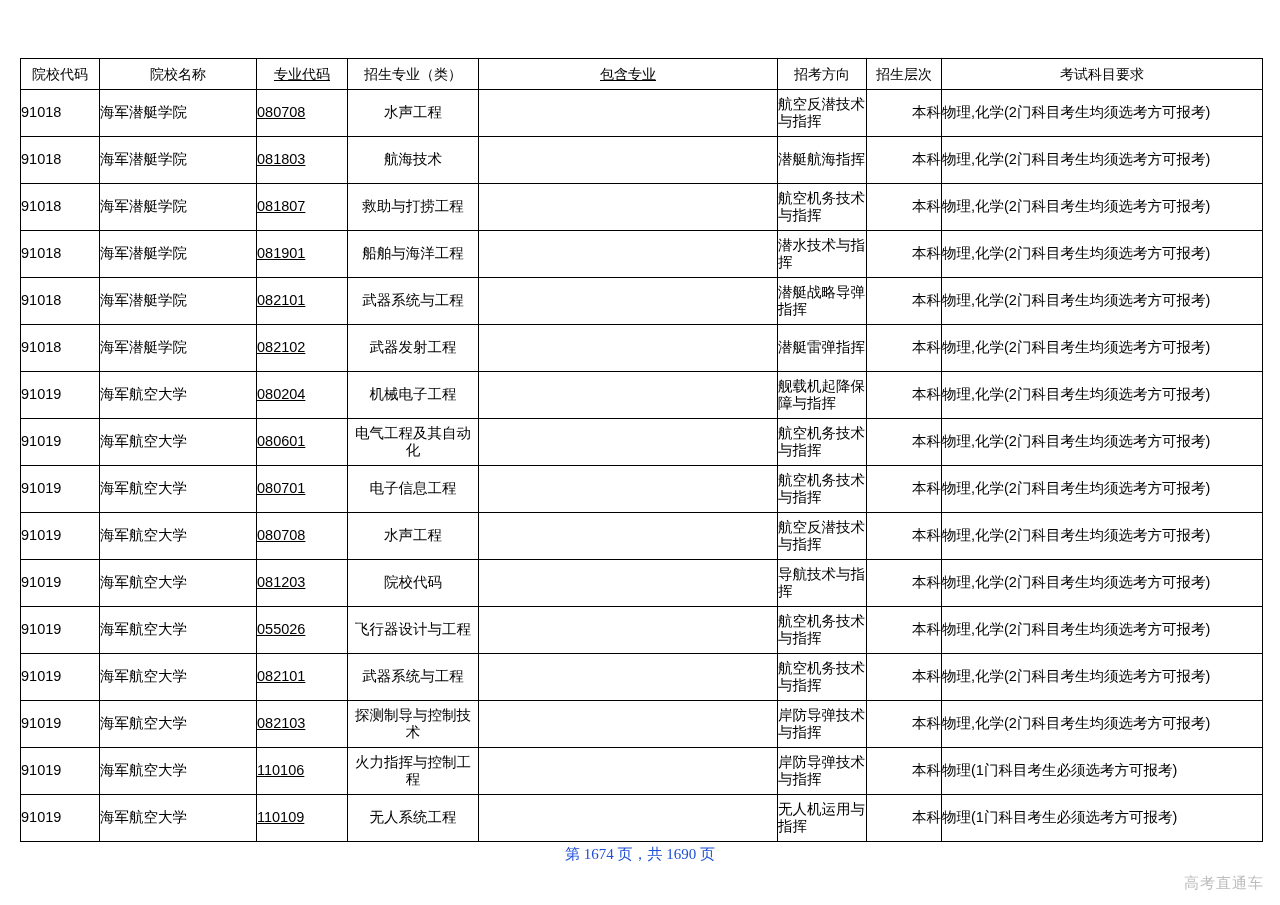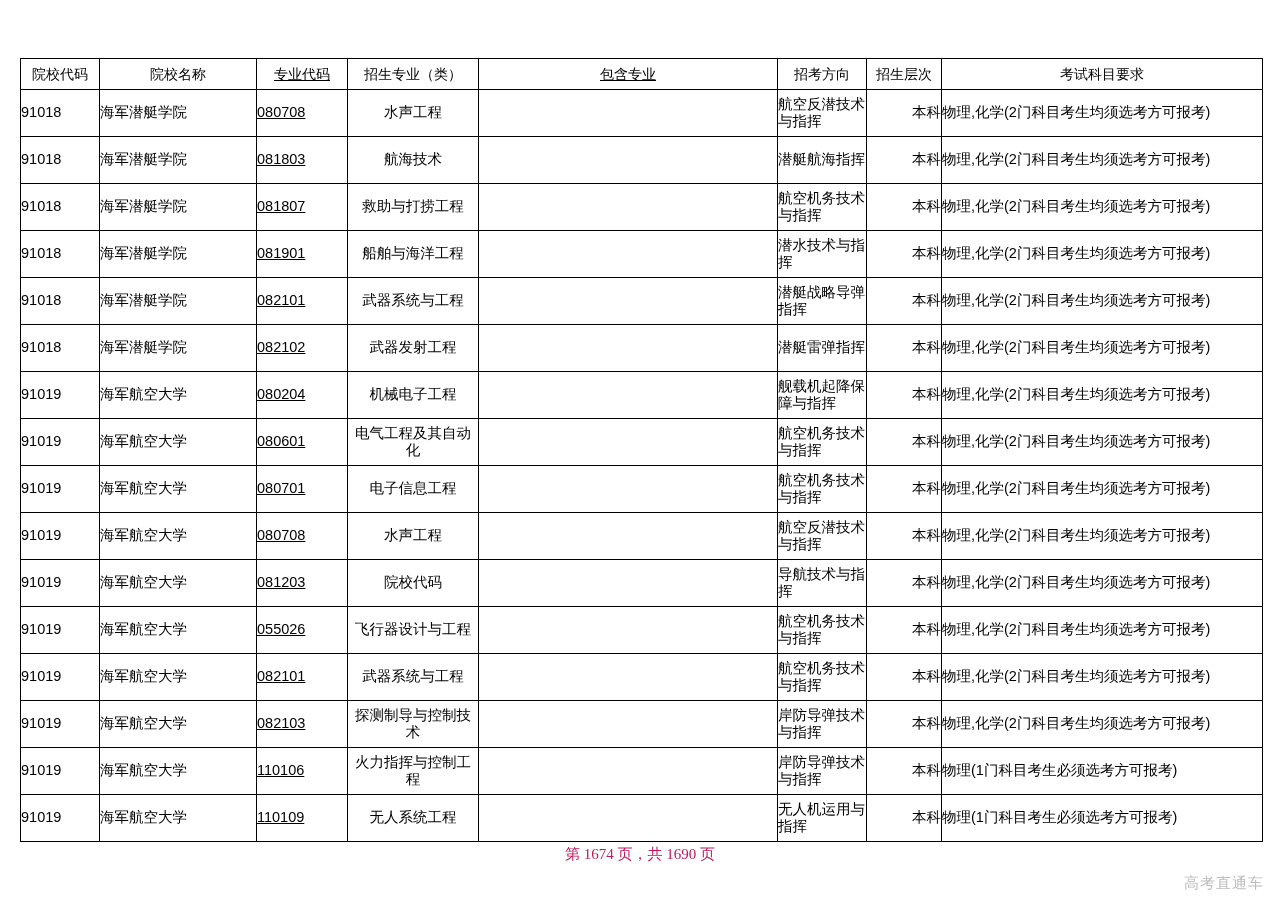--- a/index.html
+++ b/index.html
@@ -64,21 +64,21 @@
   td.c-exam    { padding: 0 6px; font-size: 13.5px; white-space: nowrap; }
   th.c-exam    { text-align: center; }
 
   .footer {
     position: absolute;
     left: 0;
     top: 845px;
     width: 1280px;
     text-align: center;
     font-size: 15px;
-    color: #be185d;
+    color: #1d4ed8;
     font-family: "Liberation Serif", "DejaVu Serif", serif;
   }
   .watermark {
     position: absolute;
     right: 16px;
     bottom: 12px;
     font-size: 15px;
     color: #bdbdbd;
     letter-spacing: 1px;
     margin-top: 15px;

